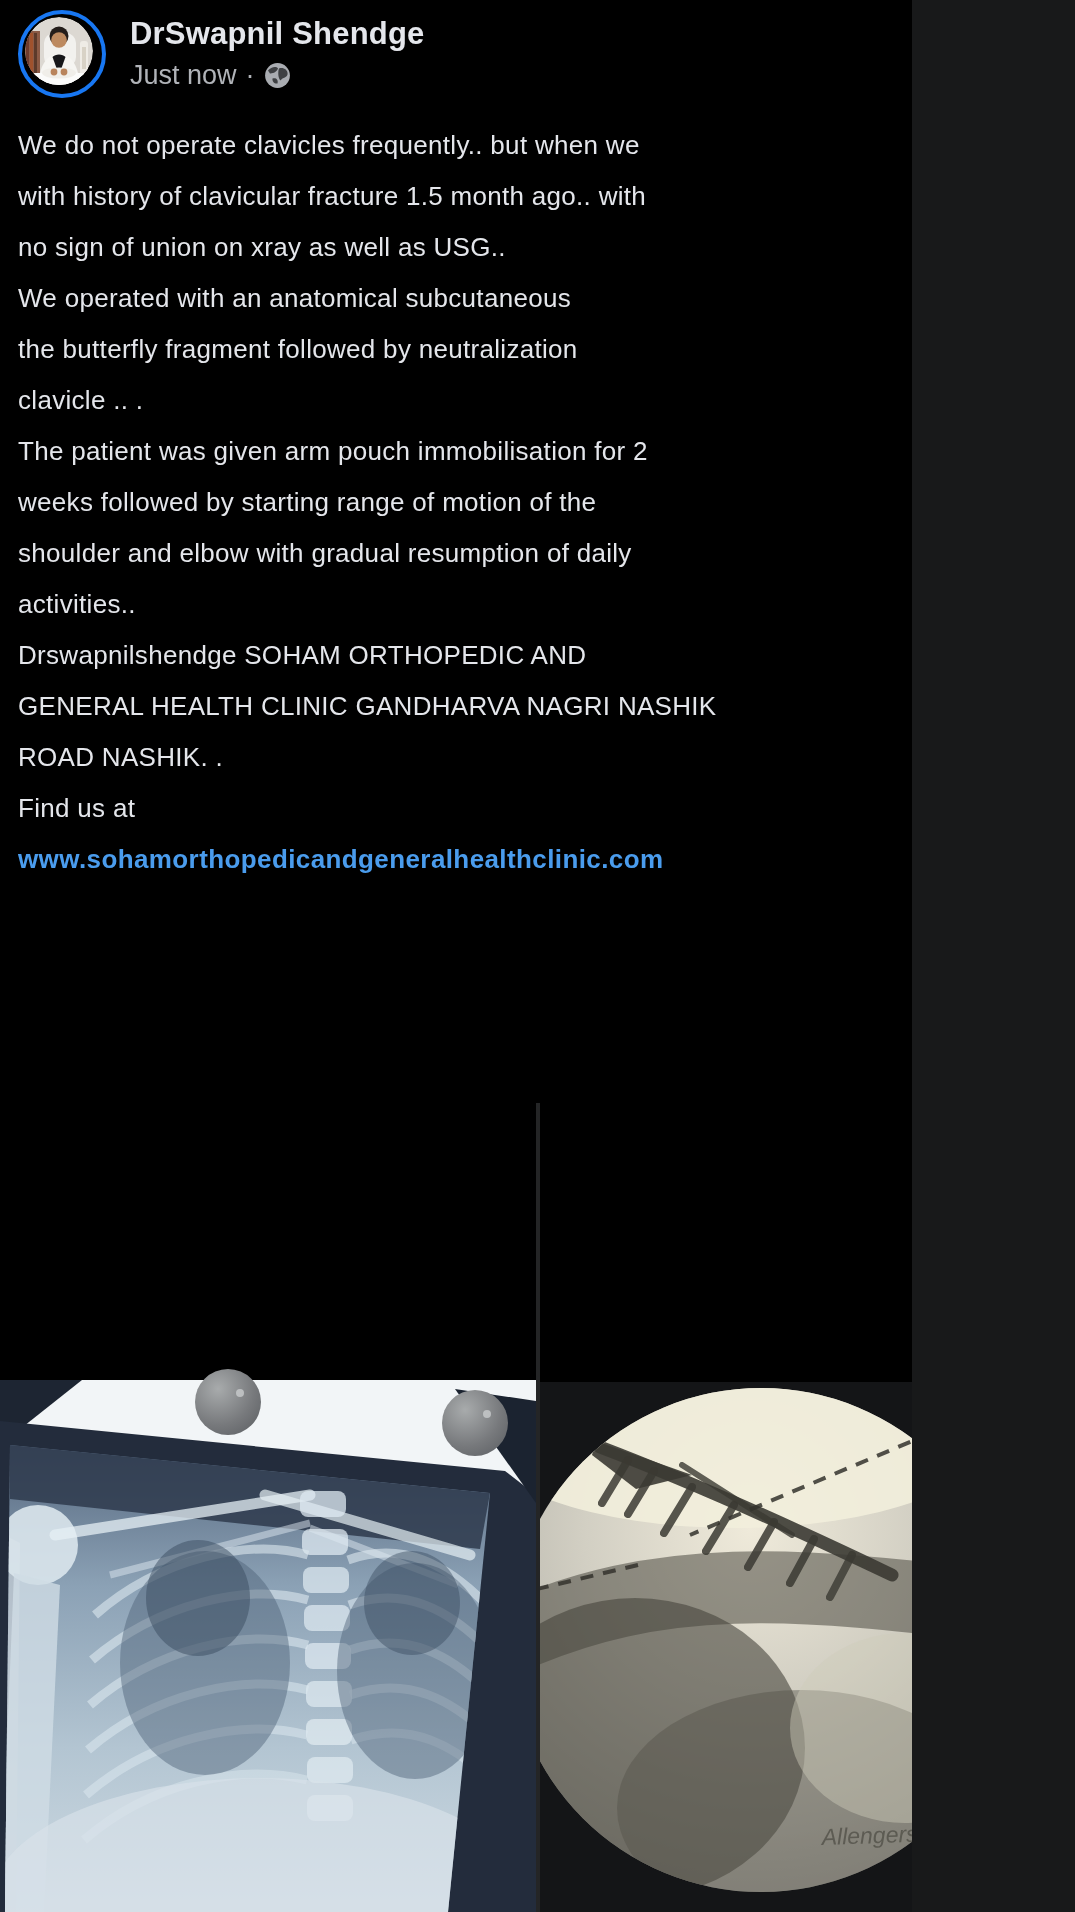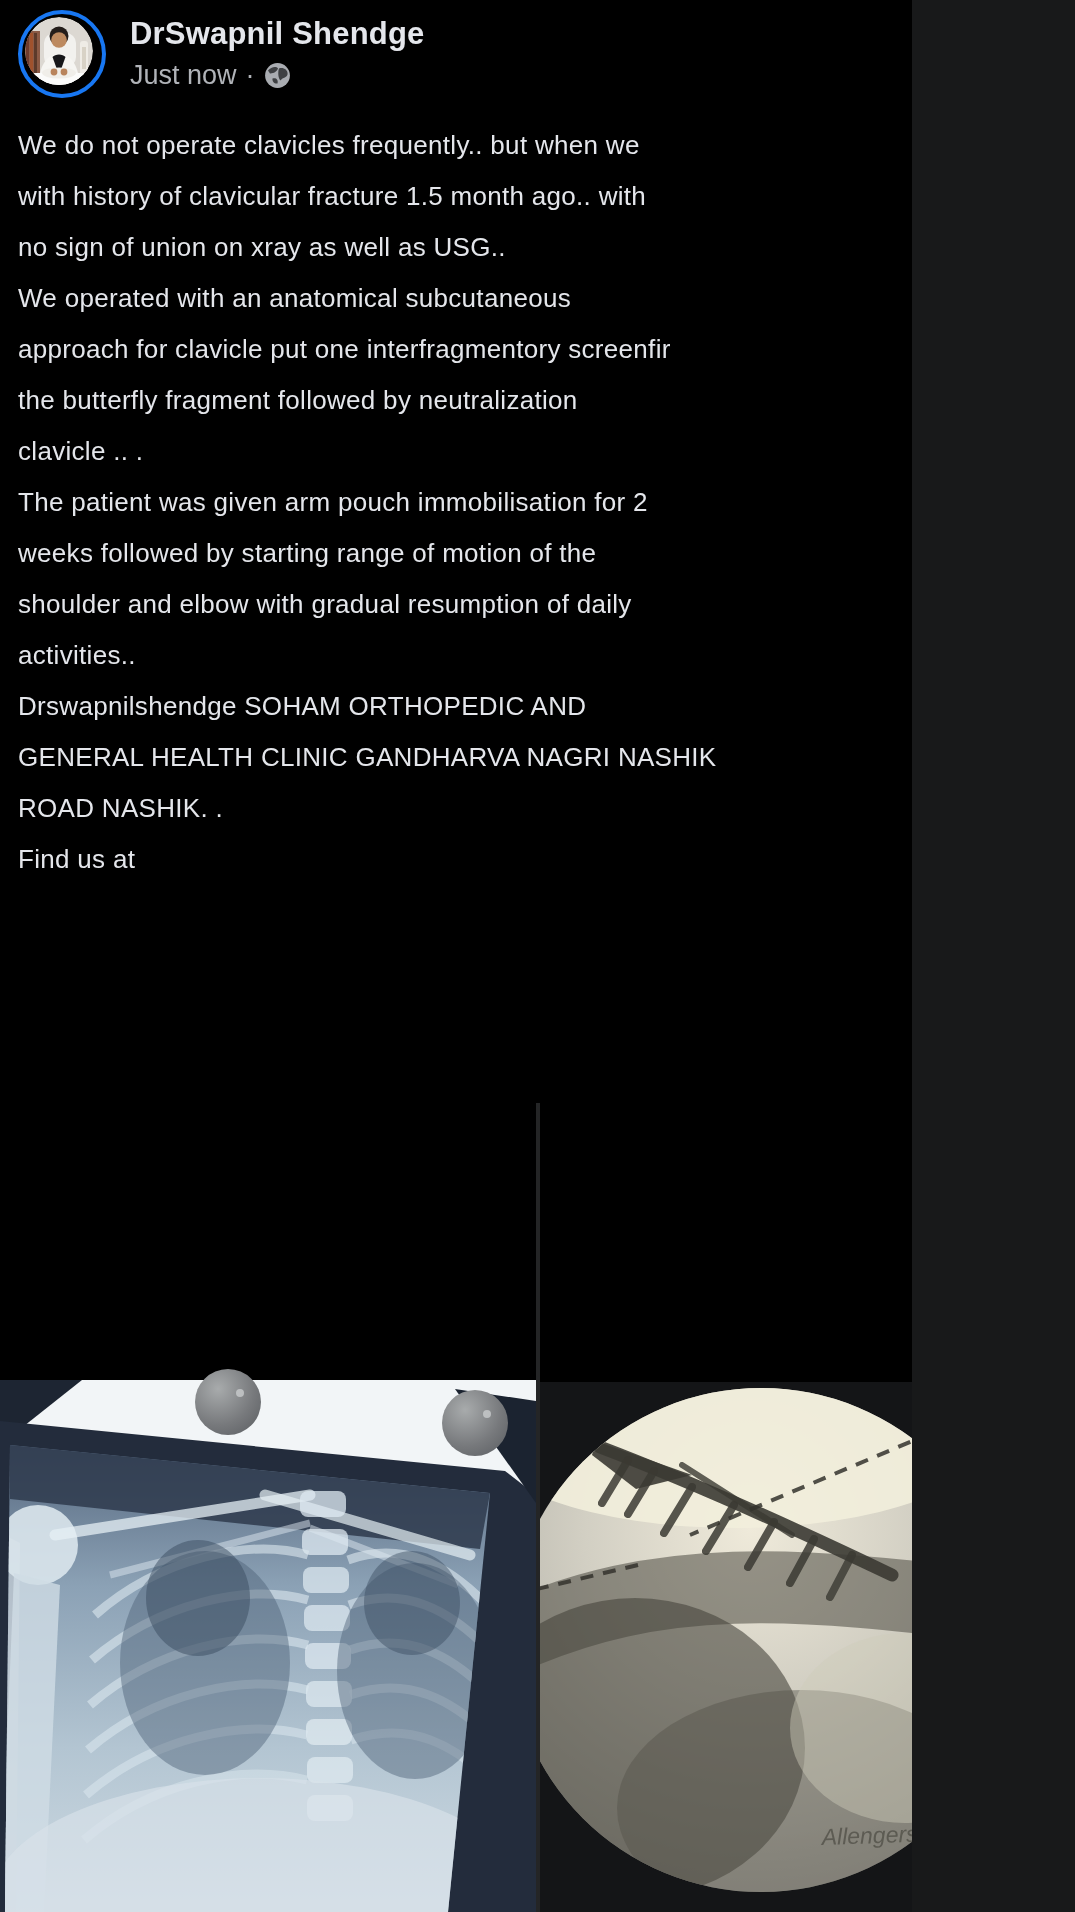--- a/index.html
+++ b/index.html
@@ -101,31 +101,31 @@
         <i></i>
         <i></i>
     </div>
   </div>
 
   <div class="body-text">
     <div class="line">We do not operate clavicles frequently.. but when we</div>
     <div class="line">with history of clavicular fracture 1.5 month ago.. with</div>
     <div class="line">no sign of union on xray as well as USG..</div>
     <div class="line">We operated with an anatomical subcutaneous</div>
-    <div class="line">approach for clavicle put one interfragmentory screenfir</div>
     <div class="line">the butterfly fragment followed by neutralization</div>
     <div class="line">clavicle .. .</div>
     <div class="line">The patient was given arm pouch immobilisation for 2</div>
     <div class="line">weeks followed by starting range of motion of the</div>
     <div class="line">shoulder and elbow with gradual resumption of daily</div>
     <div class="line">activities..</div>
     <div class="line">Drswapnilshendge SOHAM ORTHOPEDIC AND</div>
     <div class="line">GENERAL HEALTH CLINIC GANDHARVA NAGRI NASHIK</div>
     <div class="line">ROAD NASHIK. .</div>
     <div class="line">Find us at</div>
+    <div class="line link-line">www.sohamorthopedicandgeneralhealthclinic.com</div>
   </div>
 
   <div class="photos">
 
     <div class="photo left">
       <svg viewBox="0 0 536 809" preserveAspectRatio="none" aria-hidden="true">
         <defs>
           <linearGradient id="filmG" x1="0" y1="0" x2="0" y2="1">
             <stop offset="0" stop-color="#55677e"></stop>
             <stop offset=".3" stop-color="#8ba1b5"></stop>

